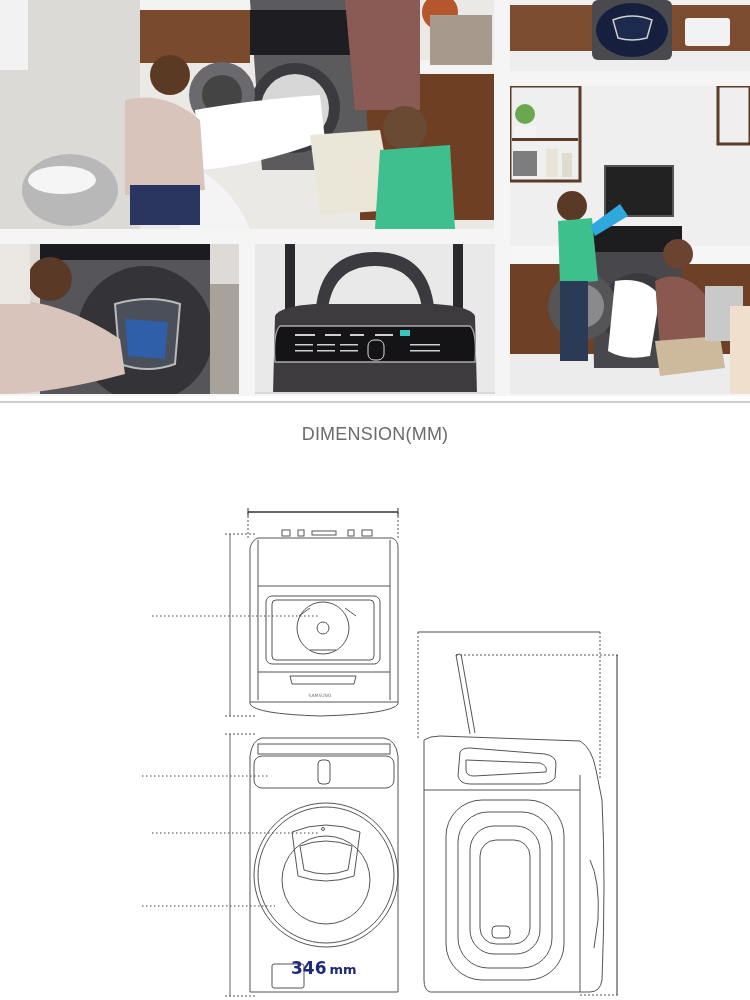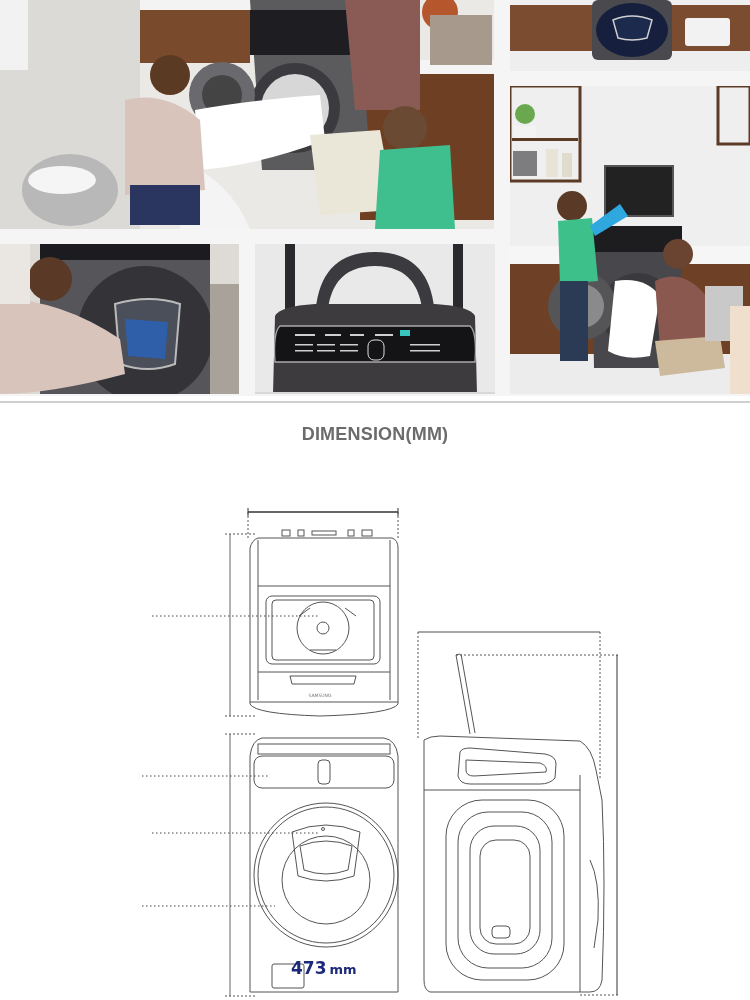--- a/index.html
+++ b/index.html
@@ -6,21 +6,21 @@
   html, body { width: 750px; height: 1000px; background: #ffffff; overflow: hidden; }
   body { font-family: "Liberation Sans", sans-serif; position: relative; }
 
   .gallery { position: absolute; left: 0; top: 0; width: 750px; height: 396px; background: #f5f5f5; }
   .photo { position: absolute; overflow: hidden; }
   .photo svg { width: 100%; height: 100%; display: block; }
 
   .rule { position: absolute; left: 0; top: 401px; width: 750px; height: 2px; background: #cfcfcf; }
 
   .section-title { position: absolute; top: 424px; left: 0; width: 750px; text-align: center;
-    font-family: "Liberation Sans", sans-serif; font-weight: bold; font-size: 18px; color: #6b6b6b; letter-spacing: 0.2px; }
+    font-family: "Liberation Sans", sans-serif; font-weight: normal; font-size: 18px; color: #6b6b6b; letter-spacing: 0.2px; }
 
   .diagram { position: absolute; left: 0; top: 470px; width: 750px; height: 530px; }
   .diagram svg { position: absolute; left: 0; top: 0; }
 
   .dim-big { position: absolute; font-family: "DejaVu Sans", sans-serif; font-weight: bold; color: #1d2a7a; white-space: nowrap; }
   .dim-big .unit { font-weight: bold; font-size: 13px; margin-left: 3px; }
 </style>
 </head>
 <body>
 
@@ -222,16 +222,16 @@
     <g fill="none" stroke="#444" stroke-width="1" stroke-dasharray="1.5,2.5">
       <line x1="152" y1="616" x2="320" y2="616"></line>
       <line x1="142" y1="776" x2="270" y2="776"></line>
       <line x1="152" y1="833" x2="320" y2="833"></line>
       <line x1="142" y1="906" x2="275" y2="906"></line>
     </g>
     <text x="320" y="697" font-family="DejaVu Sans, sans-serif" font-size="4.5" fill="#777" text-anchor="middle">SAMSUNG</text>
   </svg>
 
   <div class="dim-big" style="left:291px;top:488px;font-size:17px;">
-    <span>473</span><span class="unit">mm</span>
+    <span>346</span><span class="unit">mm</span>
   </div>
 
 </div>
 
 </body></html>

